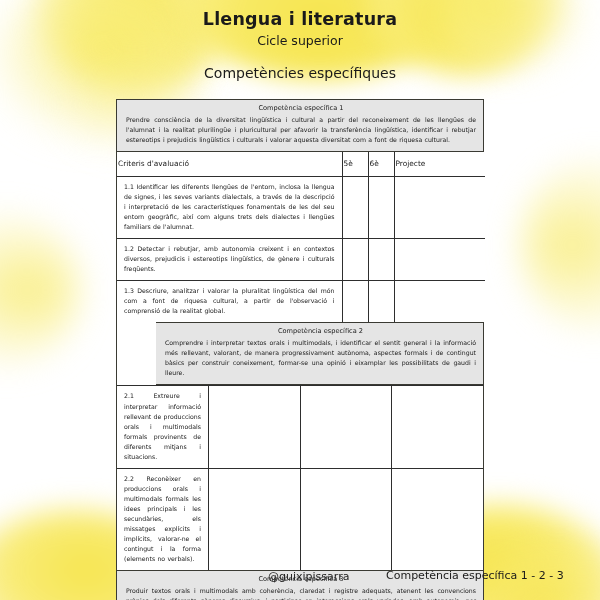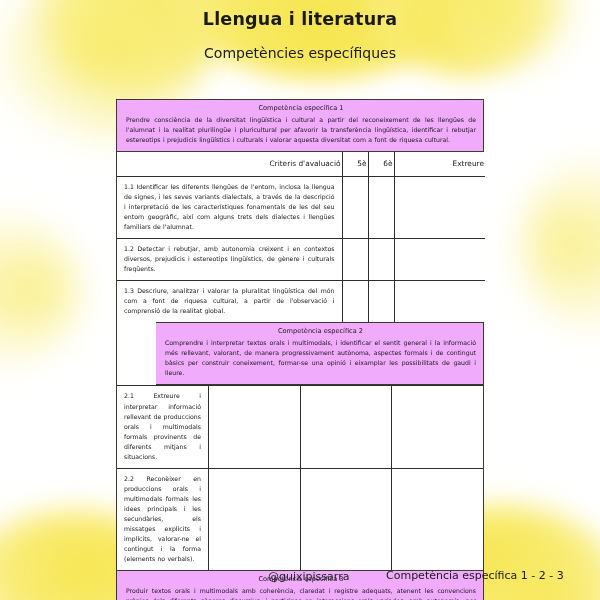--- a/index.html
+++ b/index.html
@@ -135,21 +135,21 @@
   .table-wrap {
     position: absolute;
     left: 116px;
     top: 99px;
     width: 368px;
     border: 1.3px solid #3a3a33;
     box-sizing: border-box;
     background: #ffffff;
   }
   .comp-band {
-    background: #f0abfc;
+    background: #e5e5e5;
     border-bottom: 1.3px solid #3a3a33;
     padding: 4px 7px 6px 9px;
     box-sizing: border-box;
   }
   .comp-band.last {
     border-bottom: none;
   }
   .comp-band-title {
     text-align: center;
     font-size: 6.6px;
@@ -180,21 +180,21 @@
   table.crit tr > *:last-child  { border-right: none; }
   table.crit tr:last-child > *  { border-bottom: none; }
 
   th.col-crit { width: 225px; }
   th.col-5e   { width: 26px; }
   th.col-6e   { width: 26px; }
   th.col-proj { width: 91px; }
 
   table.crit thead th {
     height: 24px;
-    text-align: right;
+    text-align: left;
     vertical-align: middle;
     font-weight: normal;
     font-size: 7.4px;
     color: #1a1a1a;
     border-top: none;
   }
   thead th.col-5e, thead th.col-6e { font-weight: bold; font-size: 7.2px; }
 
   td.crit-text {
     padding: 5px 7px 6px 7px;
@@ -250,37 +250,38 @@
   <div class="blob blob-bl"></div>
   <div class="blob blob-bc"></div>
   <div class="blob blob-br"></div>
   <div class="blob blob-br2"></div>
 </div>
 
 <div class="content">
 
   <div class="doc-header">
     <div class="title-main">Llengua i literatura</div>
+    <div class="title-sub">Cicle superior</div>
     <div class="title-section">Competències específiques</div>
   </div>
 
   <div class="table-wrap">
 
     <div class="comp-band">
       <div class="comp-band-title">Competència específica 1</div>
       <div class="comp-band-text">Prendre consciència de la diversitat lingüística i cultural a partir del reconeixement de les llengües de l'alumnat i la realitat plurilingüe i pluricultural per afavorir la transferència lingüística, identificar i rebutjar estereotips i prejudicis lingüístics i culturals i valorar aquesta diversitat com a font de riquesa cultural.</div>
     </div>
 
     <table class="crit">
       <thead>
         <tr>
           <th class="col-crit">Criteris d'avaluació</th>
           <th class="col-5e">5è</th>
           <th class="col-6e">6è</th>
-          <th class="col-proj">Extreure</th>
+          <th class="col-proj">Projecte</th>
         </tr>
       </thead>
       <tbody>
         <tr class="row-h1">
           <td class="crit-text">1.1 Identificar les diferents llengües de l'entorn, inclosa la llengua de signes, i les seves variants dialectals, a través de la descripció i interpretació de les característiques fonamentals de les del seu entorn geogràfic, així com alguns trets dels dialectes i llengües familiars de l'alumnat.</td>
           <td class="mark-cell"></td>
           <td class="mark-cell"></td>
           <td class="mark-cell"></td>
         </tr>
         <tr class="row-h2">

